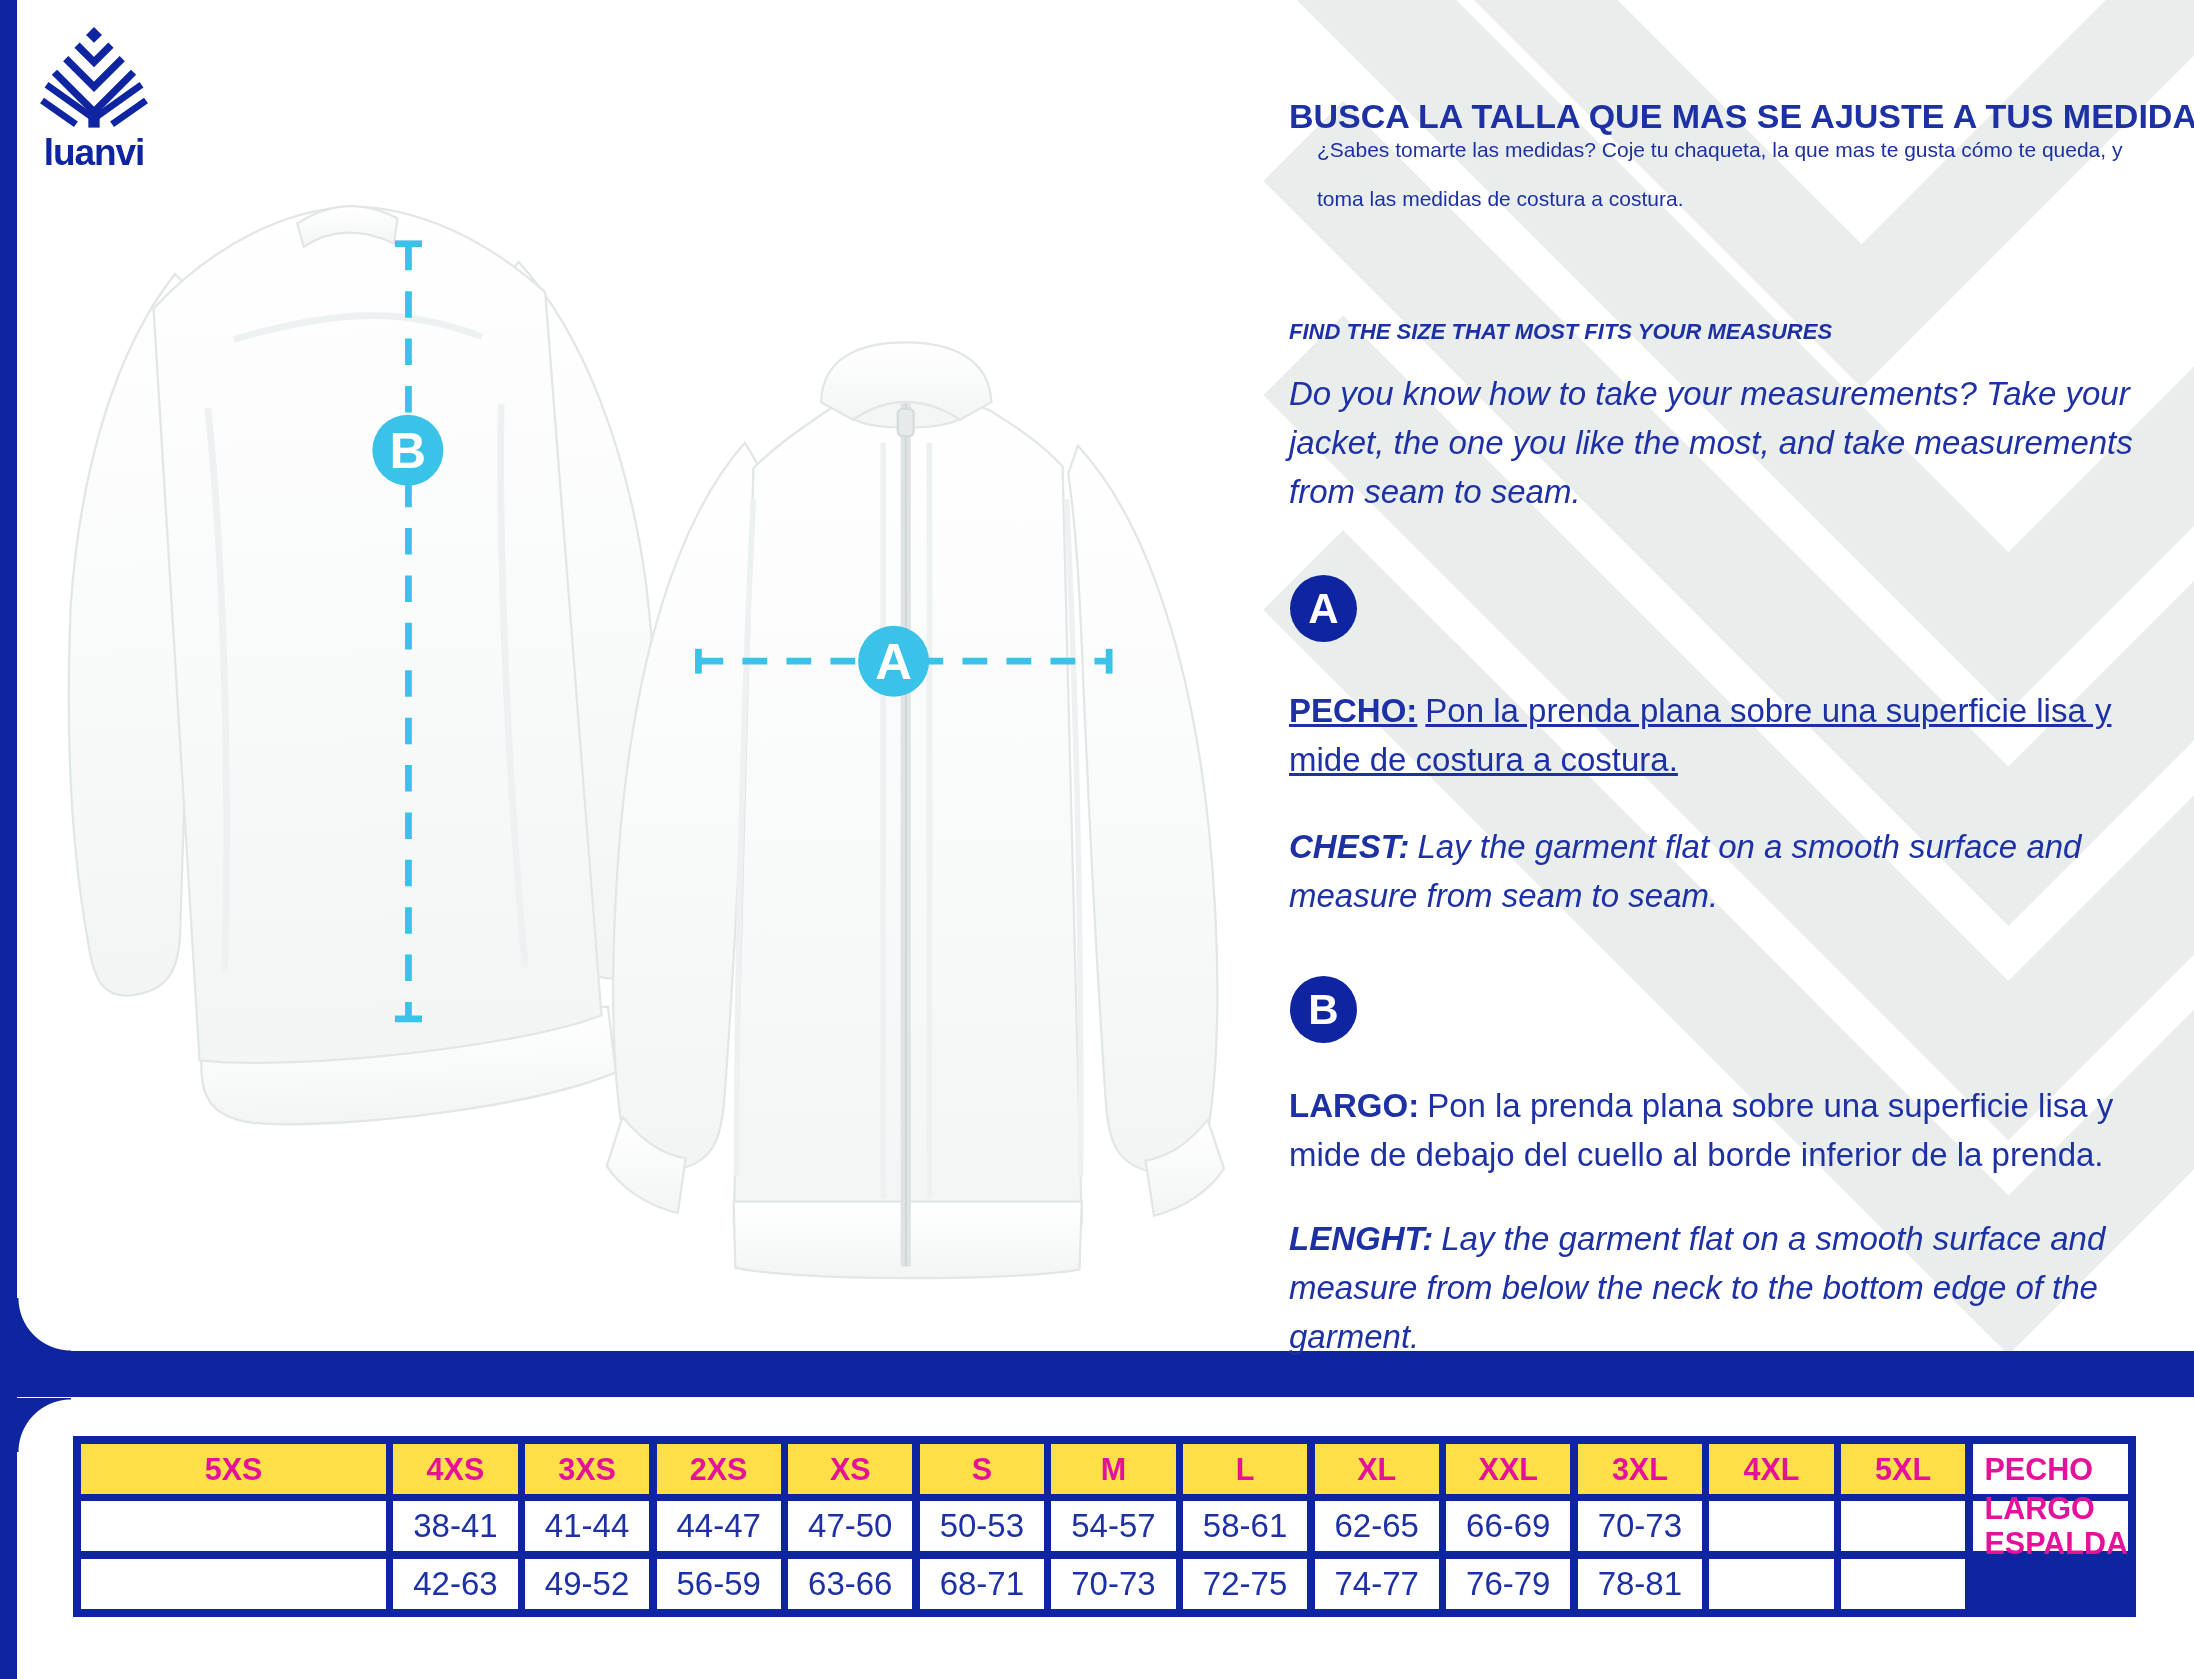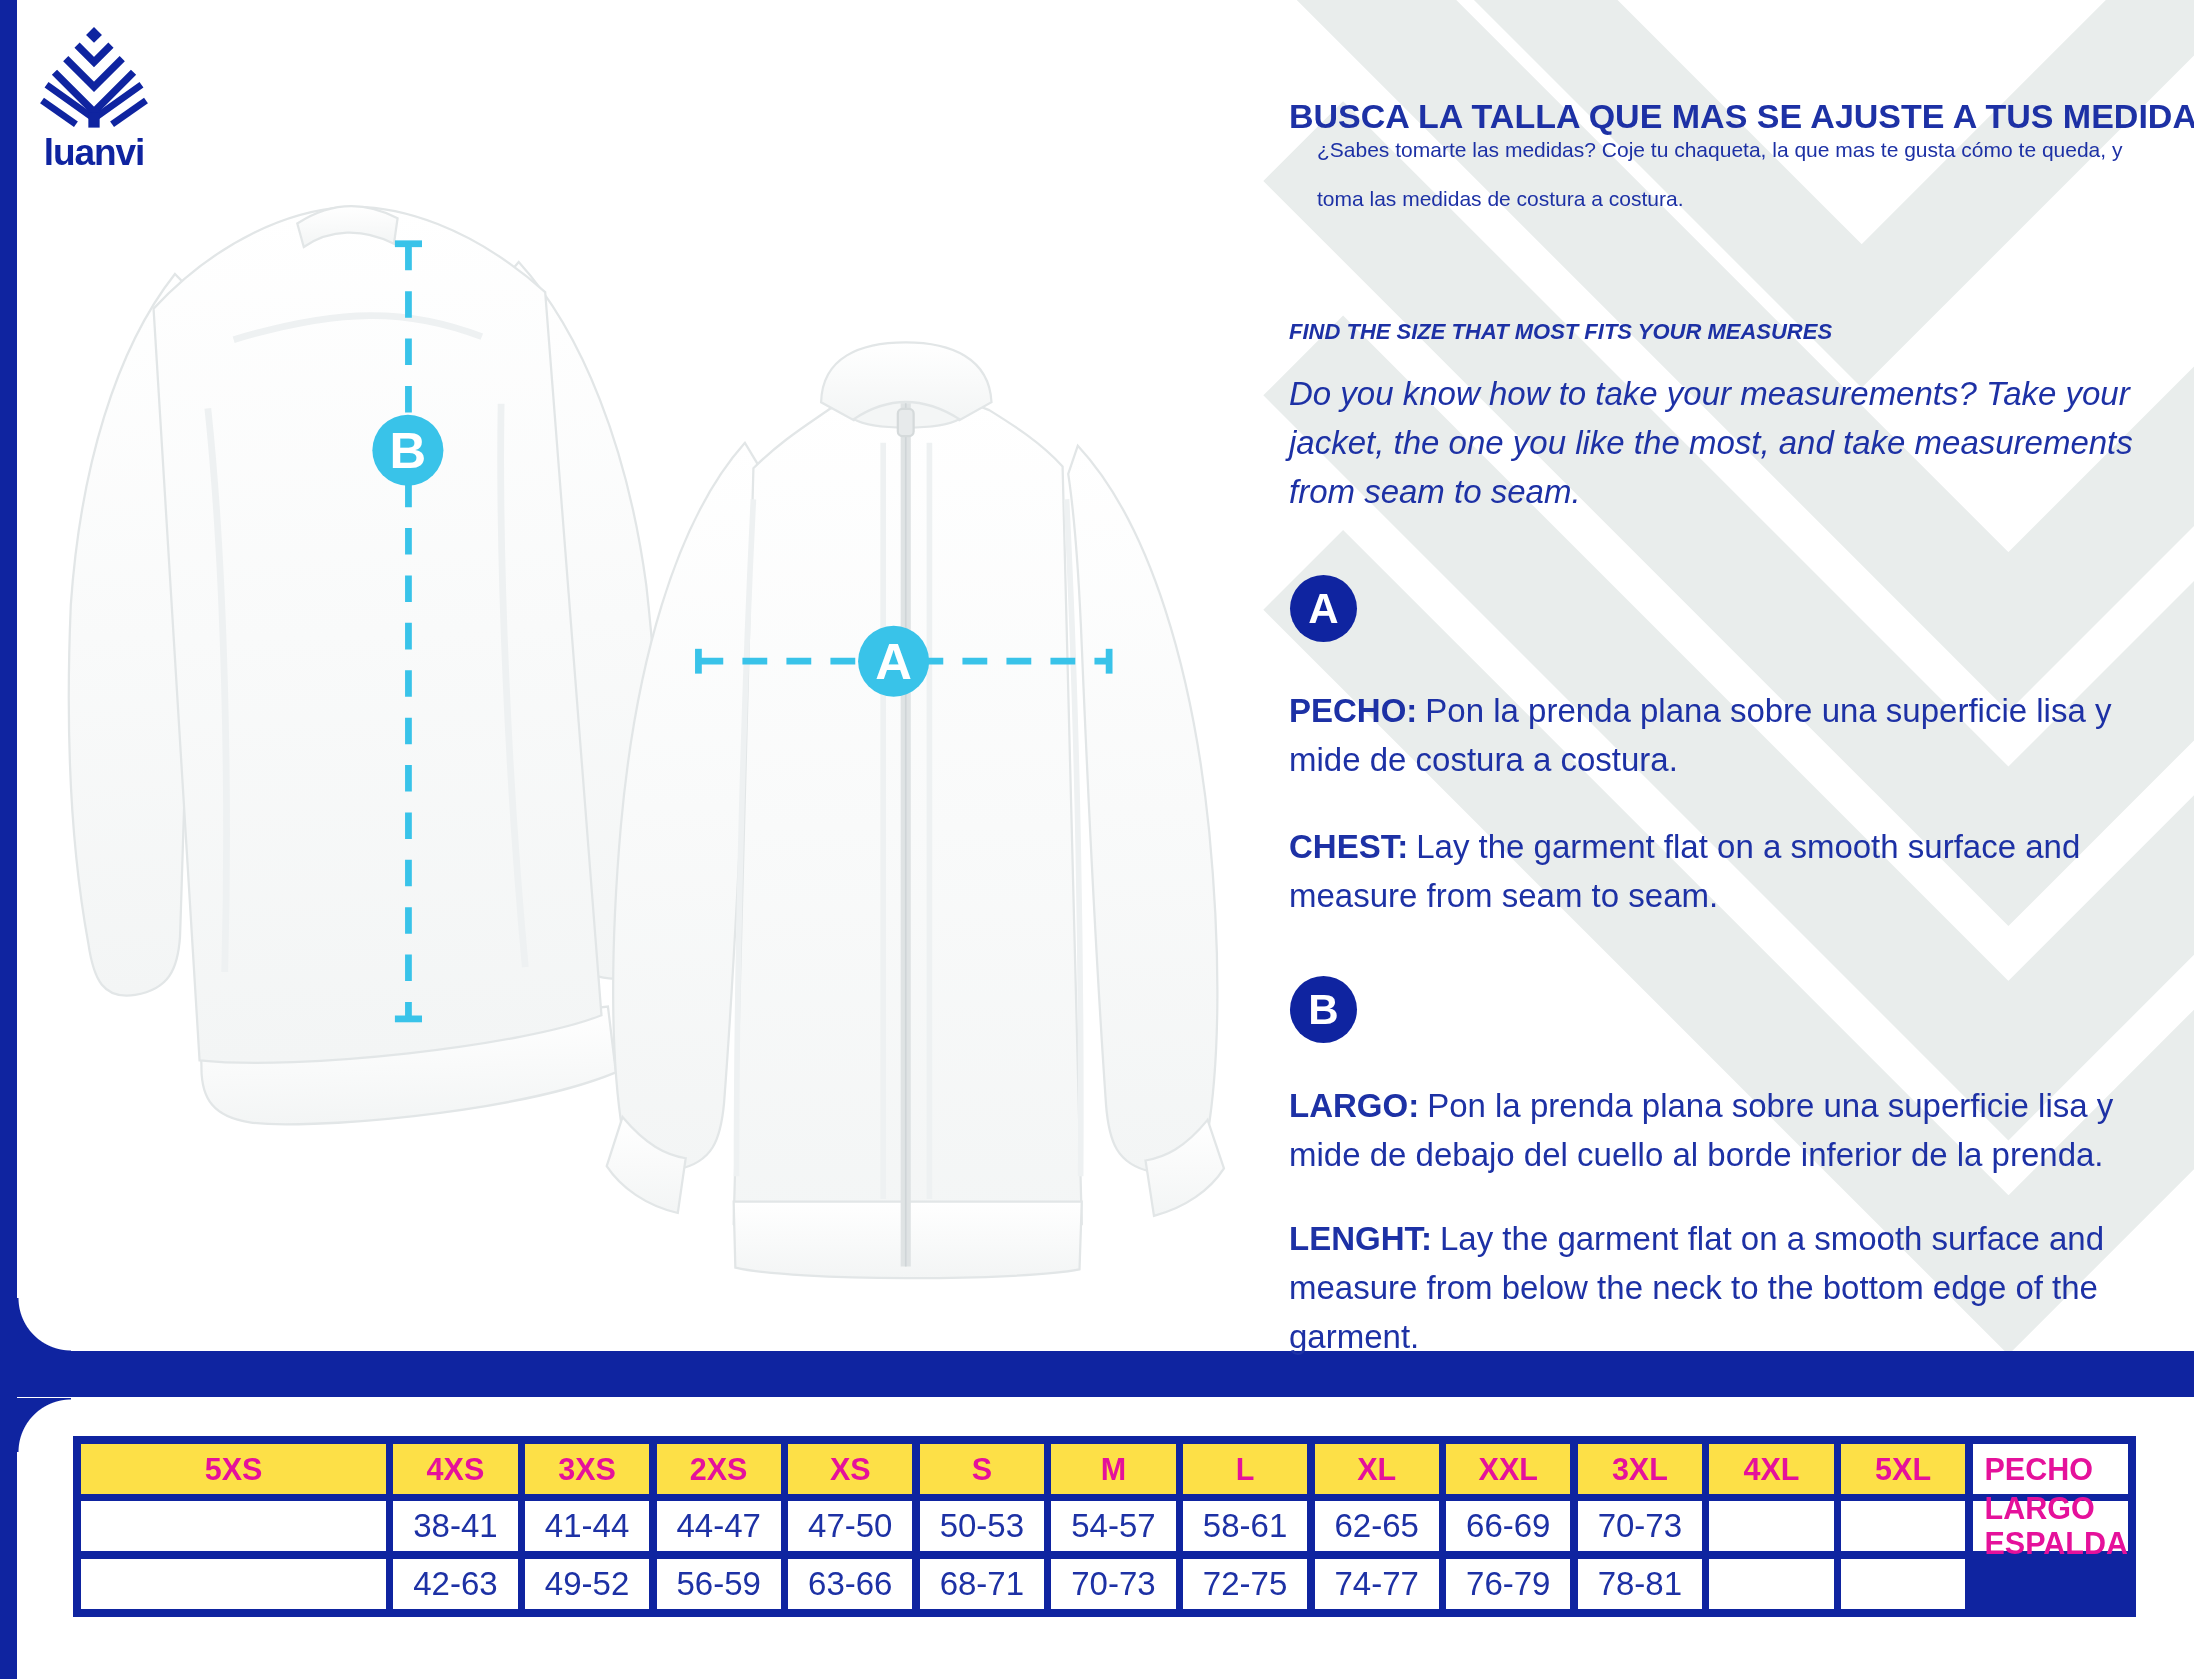--- a/index.html
+++ b/index.html
@@ -21,22 +21,22 @@
   .logo-word{color:#0f24a0;font-weight:bold;font-size:37px;letter-spacing:-1.1px;line-height:1;margin-top:3.4px;text-align:center;width:120px;}
 
   
   .col{left:1289px;width:903px;color:#1d31a5;}
   .title-es{top:97px;font-size:34px;font-weight:bold;white-space:nowrap;}
   .body-es{top:125px;width:841px;font-size:21px;line-height:49px;margin-left:28px;}
   .title-en{top:319px;font-size:22px;font-weight:bold;font-style:italic;white-space:nowrap;}
   .body-en{top:369px;width:880px;font-size:33px;line-height:49px;font-style:italic;}
   .mp{width:903px;font-size:33px;line-height:49px;}
   .mp .lbl{font-weight:bold;margin-right:8px;}
-  .mp.en{}
-  .p-pecho{top:653px;} .p-chest{top:789px;}
+  .mp.en{font-style:italic;}
+  .p-pecho{top:653px;text-decoration:underline;} .p-chest{top:789px;}
   .p-largo{top:1048px;} .p-lenght{top:1181px;}
   .txt-badge{width:67px;height:67px;border-radius:50%;background:#0f24a0;color:#ffffff;
     font-weight:bold;font-size:42px;display:flex;align-items:center;justify-content:center;}
   .badge-a{left:1290px;top:575px;} .badge-b{left:1290px;top:976px;}
 
   
   .size-table{left:73px;top:1436px;width:2063px;box-sizing:border-box;display:grid;
     grid-template-columns:305px repeat(13,1fr);grid-auto-rows:50px;gap:7.3px;padding:8px;background:#0f24a0;}
   .cell{display:flex;align-items:center;justify-content:center;}
   .th-size{background:#fde047;color:#e5119b;font-weight:bold;font-size:30.5px;}

